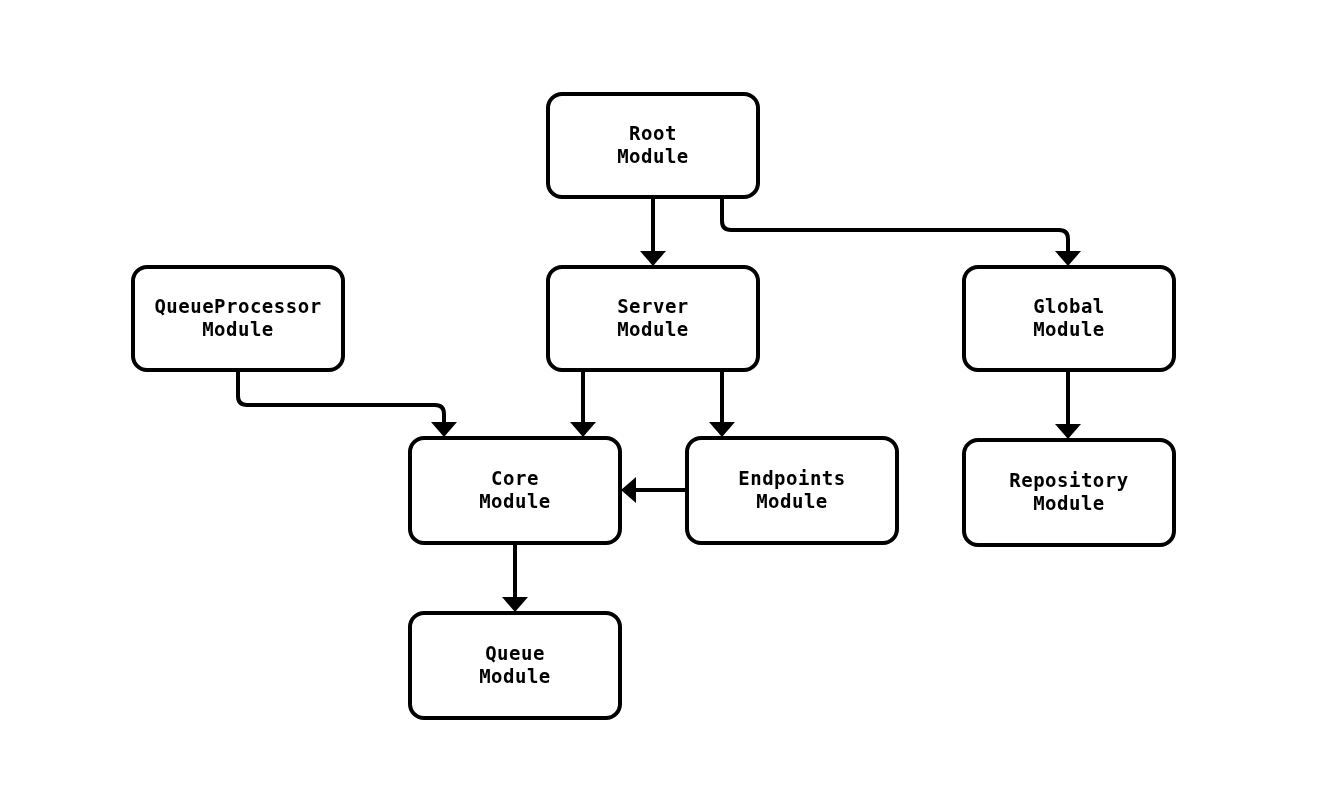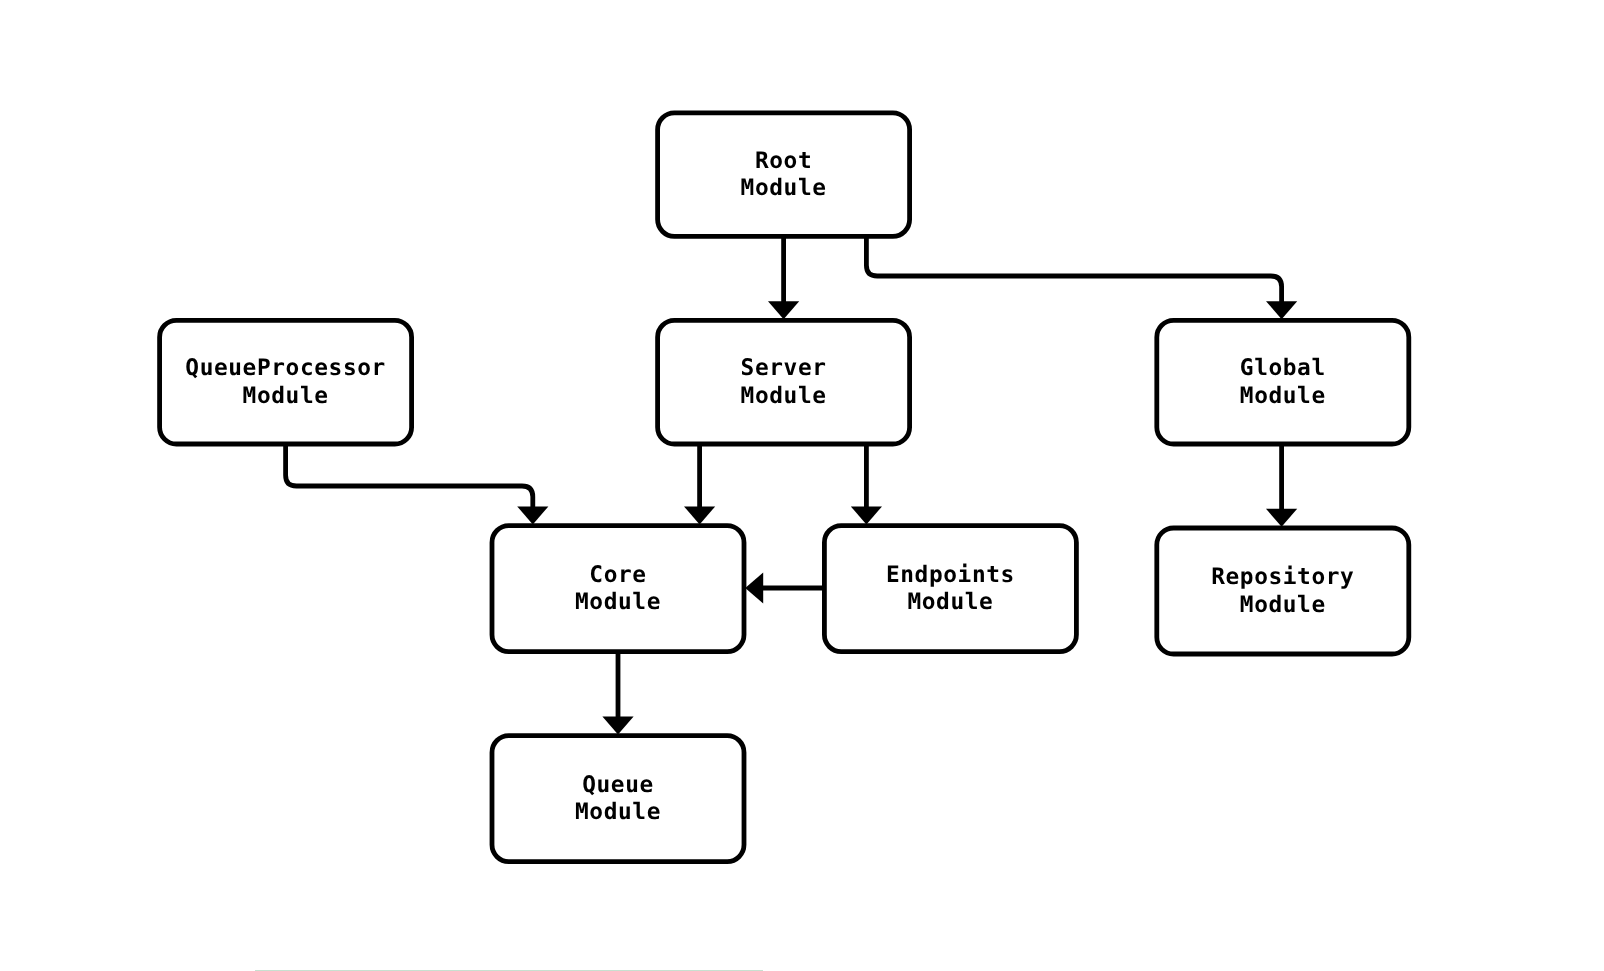--- a/index.html
+++ b/index.html
@@ -11,21 +11,21 @@
   body {
     width: 1337px;
     height: 809px;
     overflow: hidden;
     font-family: "DejaVu Sans Mono", "Liberation Mono", monospace;
   }
   #diagram-root {
     position: relative;
     width: 1337px;
     height: 809px;
-    background: #15803d;
+    background: #7dd3fc;
   }
   svg.diagram-canvas {
     display: block;
     width: 1337px;
     height: 809px;
     background: #ffffff;
   }
   .node-box {
     fill: #ffffff;
     stroke: #000000;

